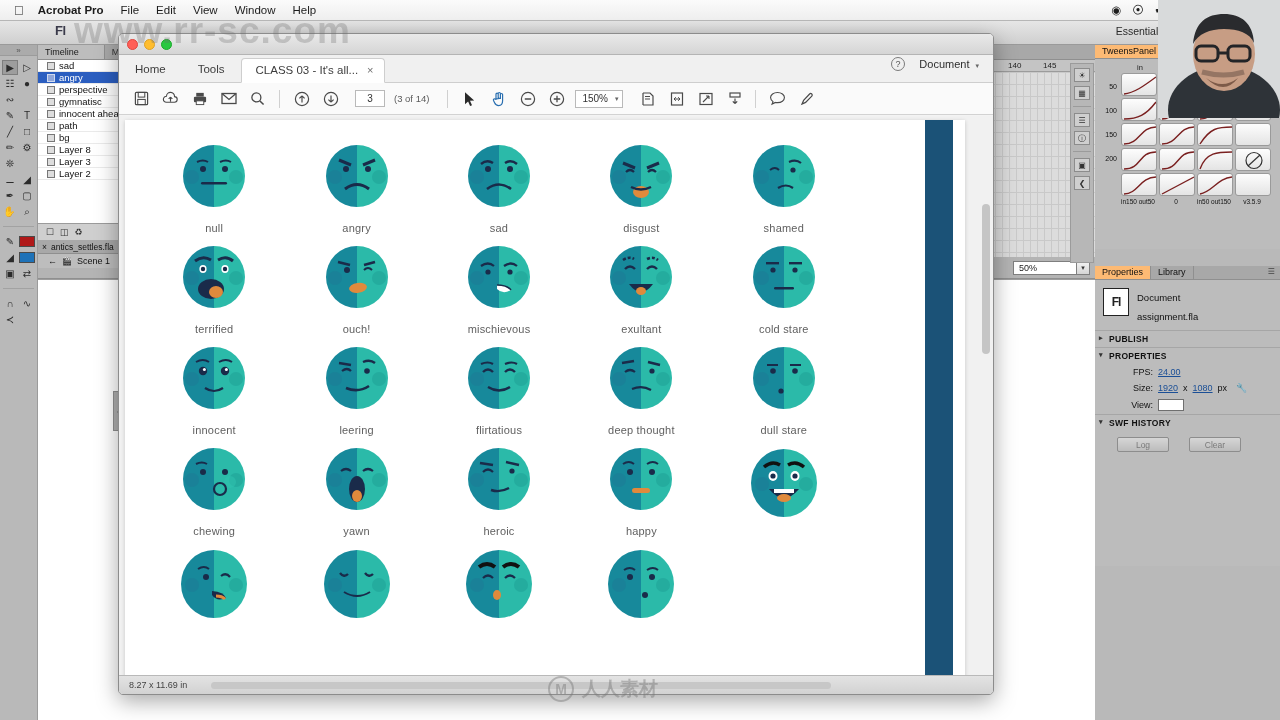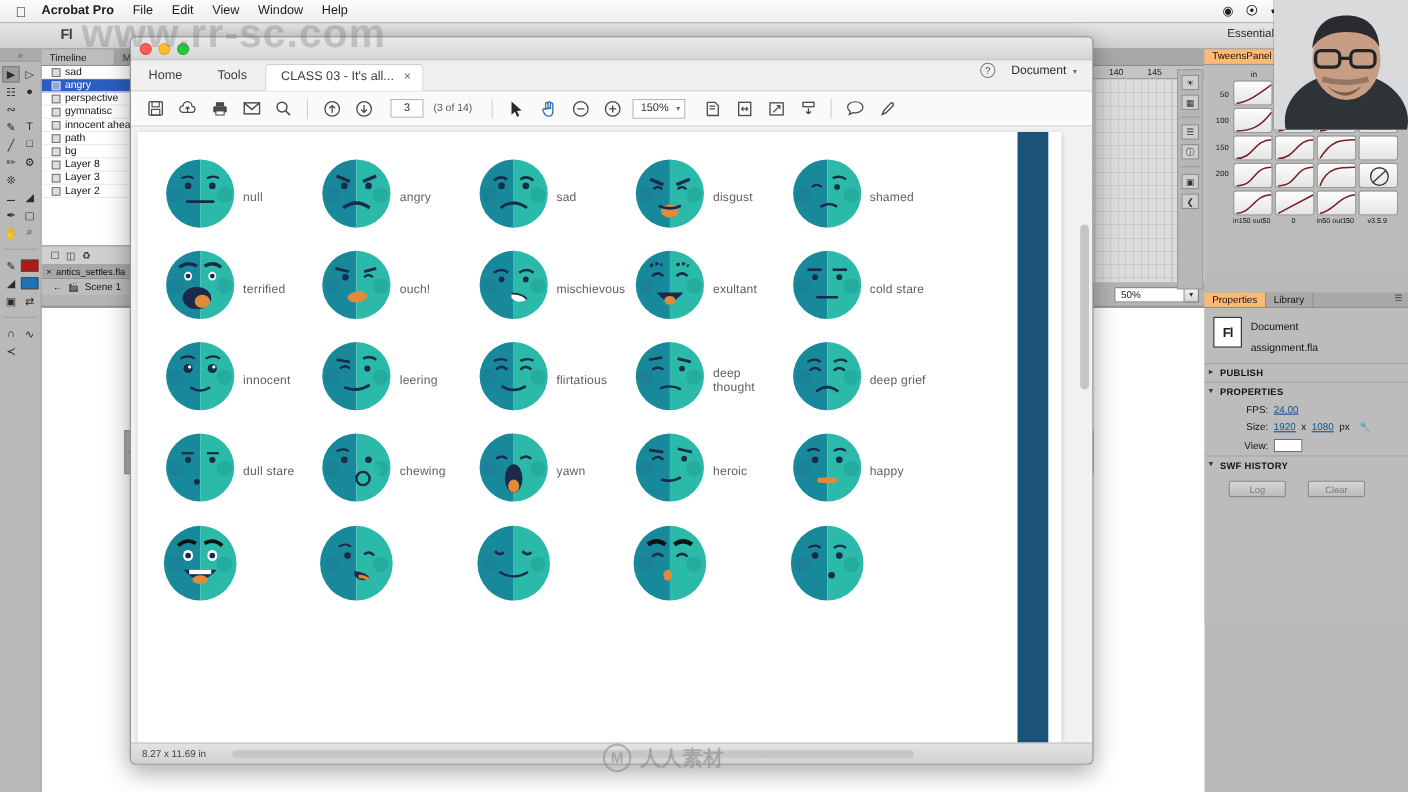--- a/index.html
+++ b/index.html
@@ -179,21 +179,21 @@
   .zoomfield .cv { position:absolute; right:4px; font-size:7px; color:#666; }
 
   .acro-doc { position:absolute; left:0; top:82px; right:0; bottom:19px;
     background:#f1f1f1; overflow:hidden; }
   .page { position:absolute; left:6px; top:4px; width:840px; height:592px;
     background:#fff; box-shadow:0 1px 4px rgba(0,0,0,.18); }
   .page .blueband { position:absolute; right:12px; top:0; width:28px; height:592px;
     background:#1b5277; }
   .grid5 { position:absolute; left:18px; top:18px; right:110px;
     display:grid; grid-template-columns:repeat(5,1fr); row-gap:5px; }
-  .cellf { display:flex; flex-direction:row; align-items:center; }
+  .cellf { display:flex; flex-direction:column; align-items:center; }
   .facewrap { width:78px; height:78px; position:relative; }
   .facelabel { font-size:11px; color:#606060; margin-top:6px; letter-spacing:.2px;
     font-family:"Liberation Sans", sans-serif; }
 
   .acro-status { position:absolute; left:0; right:0; bottom:0; height:19px;
     background:linear-gradient(#e3e3e3,#d2d2d2); border-top:1px solid #b9b9b9;
     display:flex; align-items:center; }
   .acro-status .dim { font-size:9px; color:#444; margin-left:10px; }
   .acro-status .hbar { margin-left:24px; width:620px; height:7px; background:#c7c7c7;
     border-radius:4px; }
@@ -962,41 +962,20 @@
                 <path d="M46,22 L58,25" stroke="#1a2b4a" stroke-width="2.4"></path>
                 <path d="M23,32 q5,-4 10,0" stroke="#1a2b4a" stroke-width="2.2" fill="none"></path>
                 <circle cx="50" cy="31" r="2.6" fill="#1a2b4a"></circle>
                 <path d="M30,49 q10,-4 19,1" stroke="#1a2b4a" stroke-width="2.2" fill="none"></path>
   </svg></div>
             <div class="facelabel">deep thought</div>
           </div>
           <div class="cellf">
             <div class="facewrap"><svg width="78" height="78" viewBox="0 0 78 78">
     <defs>
-                  <clipPath id="cl14">
-                    <ellipse cx="39" cy="38" rx="31" ry="31"></ellipse>
-                  </clipPath>
-                </defs>
-    <g clip-path="url(#cl14)">
-      <rect x="0" y="0" width="39" height="78" fill="#17899b"></rect>
-      <rect x="39" y="0" width="39" height="78" fill="#2bbaa9"></rect>
-      <circle cx="17" cy="39" r="7" fill="#1b7f97" opacity=".8"></circle>
-      <circle cx="61" cy="39" r="7" fill="#23a79b" opacity=".75"></circle>
-    </g>
-    <path d="M21,25 q7,-4 12,0" stroke="#1a2b4a" stroke-width="2" fill="none"></path>
-                <path d="M45,25 q7,-4 12,0" stroke="#1a2b4a" stroke-width="2" fill="none"></path>
-                <path d="M23,33 q5,-5 10,0" stroke="#1a2b4a" stroke-width="2.2" fill="none"></path>
-                <path d="M45,33 q5,-5 10,0" stroke="#1a2b4a" stroke-width="2.2" fill="none"></path>
-                <path d="M29,52 q10,-8 20,0" stroke="#1a2b4a" stroke-width="2.4" fill="none"></path>
-  </svg></div>
-            <div class="facelabel">deep grief</div>
-          </div>
-          <div class="cellf">
-            <div class="facewrap"><svg width="78" height="78" viewBox="0 0 78 78">
-    <defs>
                   <clipPath id="cl15">
                     <ellipse cx="39" cy="38" rx="31" ry="31"></ellipse>
                   </clipPath>
                 </defs>
     <g clip-path="url(#cl15)">
       <rect x="0" y="0" width="39" height="78" fill="#17899b"></rect>
       <rect x="39" y="0" width="39" height="78" fill="#2bbaa9"></rect>
       <circle cx="17" cy="39" r="7" fill="#1b7f97" opacity=".8"></circle>
       <circle cx="61" cy="39" r="7" fill="#23a79b" opacity=".75"></circle>
     </g>

